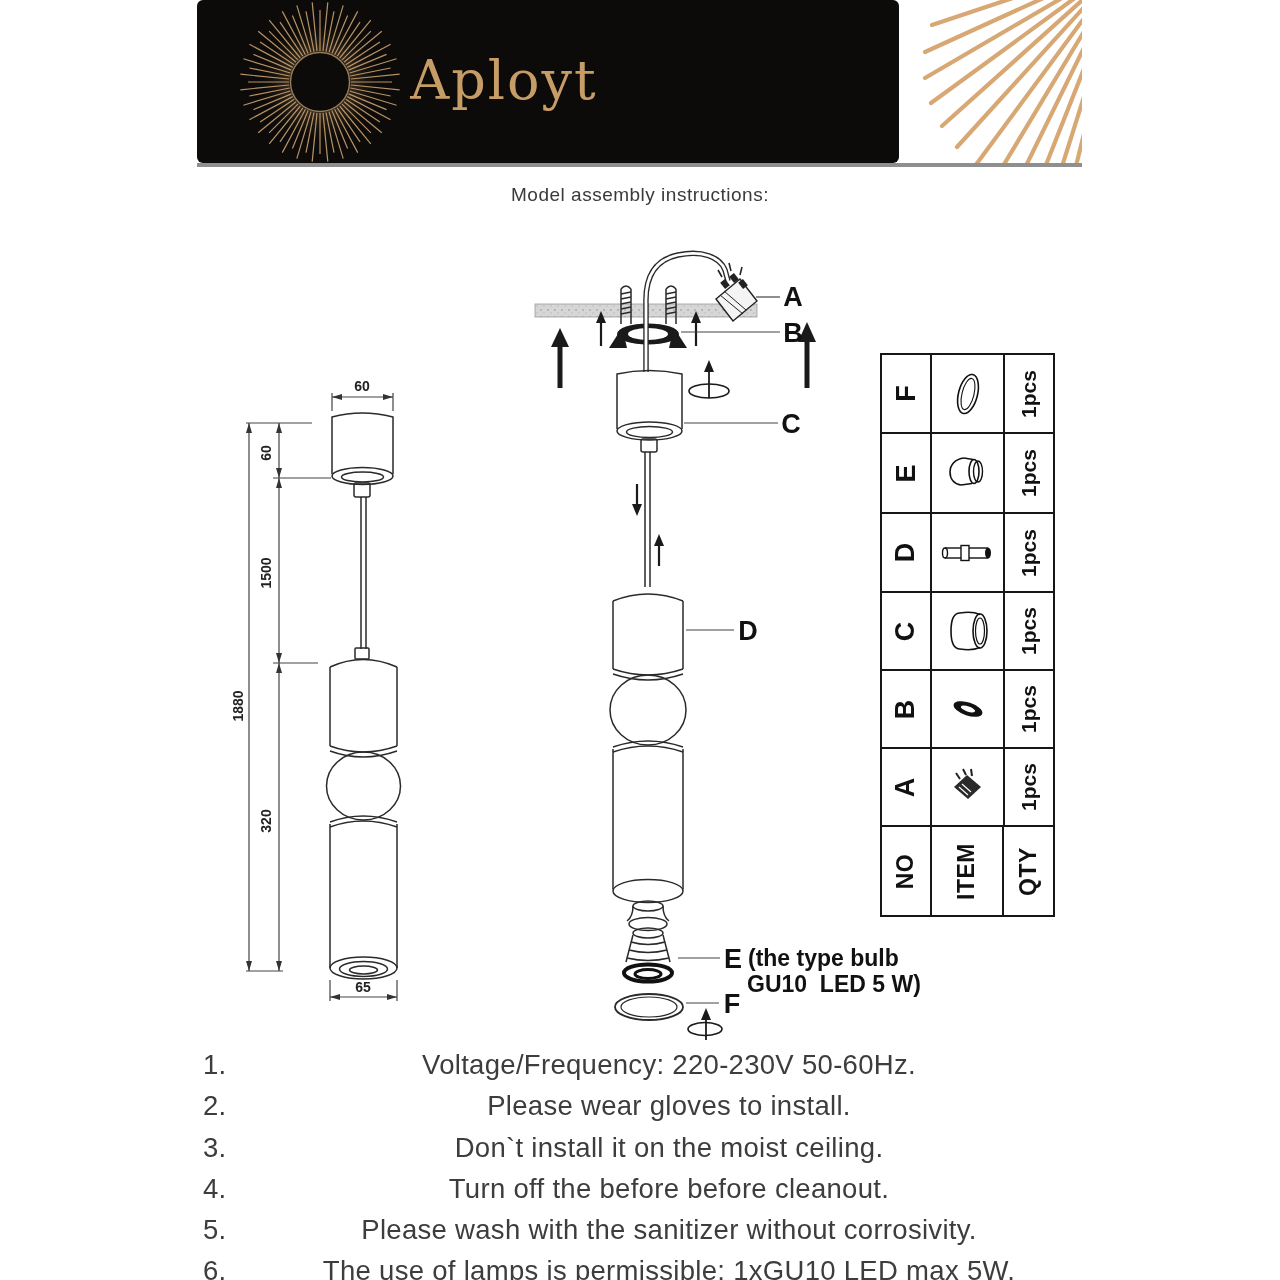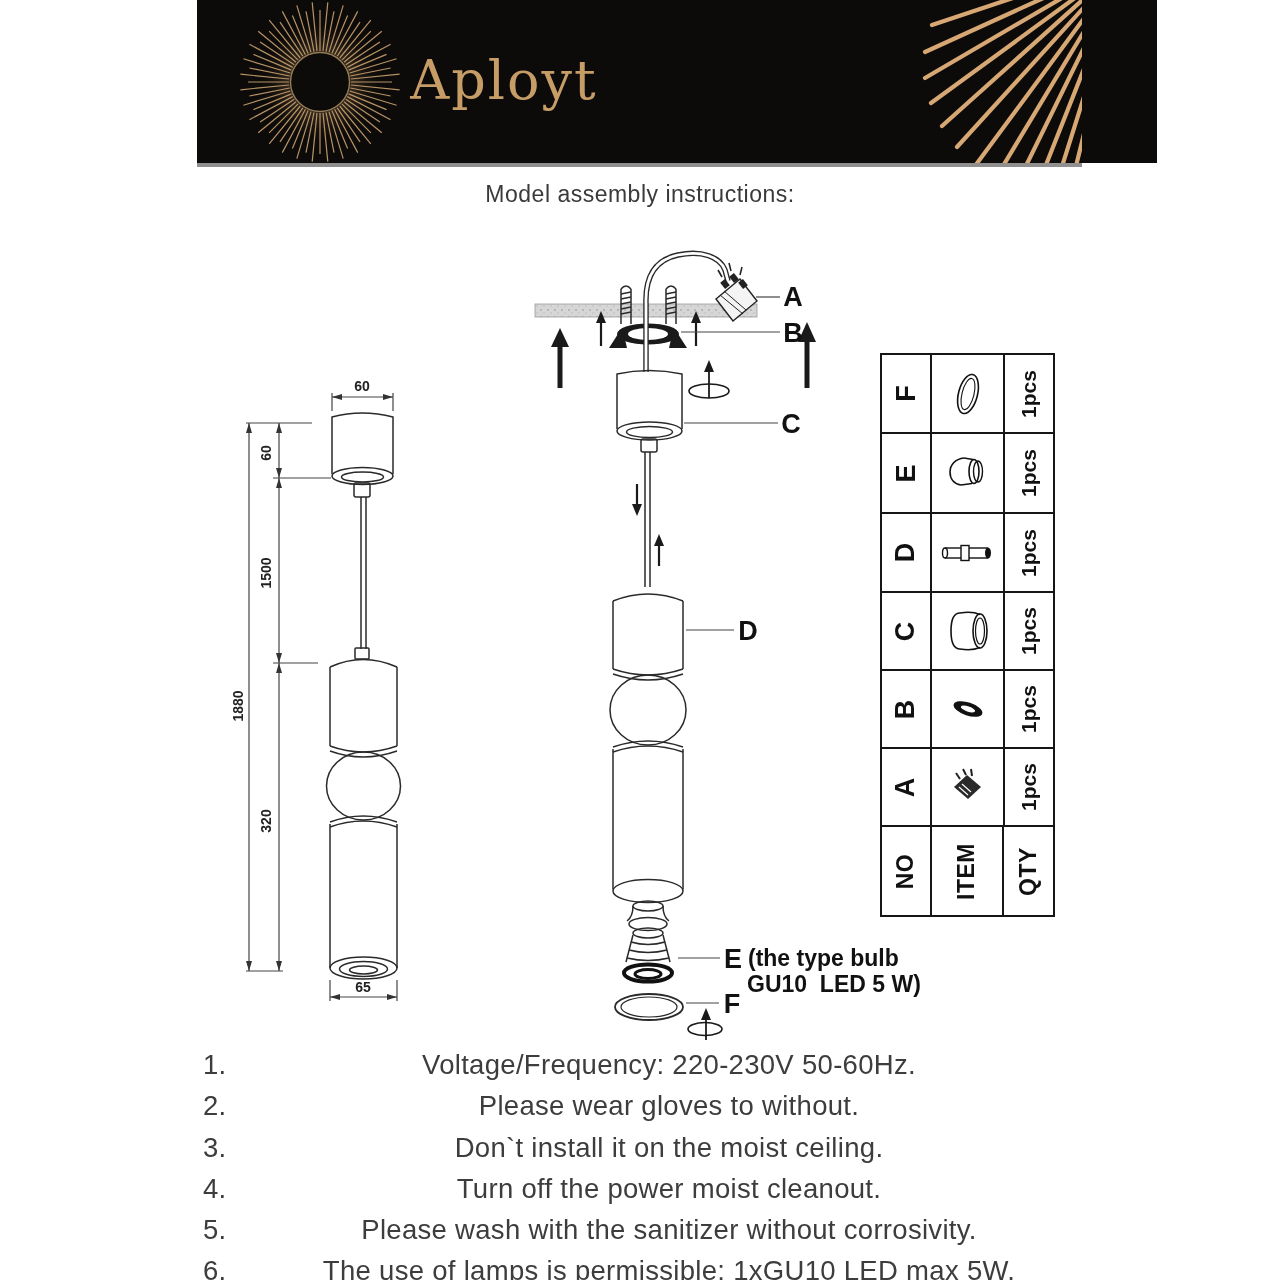--- a/index.html
+++ b/index.html
@@ -1,25 +1,25 @@
 <!DOCTYPE html>
 <html><head>
 <meta charset="utf-8">
 <style>
   html,body{margin:0;padding:0;}
   body{
     width:1280px;height:1280px;position:relative;background:#ffffff;
     font-family:"Liberation Sans",sans-serif;overflow:hidden;color:#3d3d3d;
   }
   
-  .banner{position:absolute;left:197px;top:0;width:960px;height:163px;background:#0d0b09;}
+  .banner{position:absolute;left:197px;top:0;width:702px;height:163px;background:#0d0b09;border-radius:6px;}
   .banner-shadow{position:absolute;left:197px;top:163px;width:885px;height:4px;background:#8f8f8f;}
   
   .title-block{position:absolute;left:0;top:176px;width:1280px;text-align:center;}
-  .title-line{font-size:23px;line-height:37px;color:#3a3a3a;letter-spacing:.5px;}
+  .title-line{font-size:19px;line-height:37px;color:#3a3a3a;letter-spacing:.5px;}
   
   .drawings{position:absolute;left:0;top:0;width:1280px;height:1280px;pointer-events:none;}
   .drawings text{font-family:"Liberation Sans",sans-serif;}
   .lbl{font-size:27px;font-weight:bold;fill:#111;}
   .dim{font-size:14px;font-weight:bold;fill:#222;}
   .note{font-size:23px;font-weight:bold;fill:#111;}
   .ln{stroke:#2a2a2a;stroke-width:1.5;fill:none;}
   .thin{stroke:#444;stroke-width:1.2;fill:none;}
   .arr{fill:#333;stroke:none;}
   
@@ -480,29 +480,29 @@
   </div>
 </div>
 
 <div class="instructions">
   <div class="ins-row">
     <span class="ins-num">1.</span>
     <span class="ins-text">Voltage/Frequency: 220-230V 50-60Hz.</span>
   </div>
   <div class="ins-row">
     <span class="ins-num">2.</span>
-    <span class="ins-text">Please wear gloves to without.</span>
+    <span class="ins-text">Please wear gloves to install.</span>
   </div>
   <div class="ins-row">
     <span class="ins-num">3.</span>
     <span class="ins-text">Don`t install it on the moist ceiling.</span>
   </div>
   <div class="ins-row">
     <span class="ins-num">4.</span>
-    <span class="ins-text">Turn off the power moist cleanout.</span>
+    <span class="ins-text">Turn off the before before cleanout.</span>
   </div>
   <div class="ins-row">
     <span class="ins-num">5.</span>
     <span class="ins-text">Please wash with the sanitizer without corrosivity.</span>
   </div>
   <div class="ins-row">
     <span class="ins-num">6.</span>
     <span class="ins-text">The use of lamps is permissible: 1xGU10 LED max 5W.</span>
   </div>
 </div>

